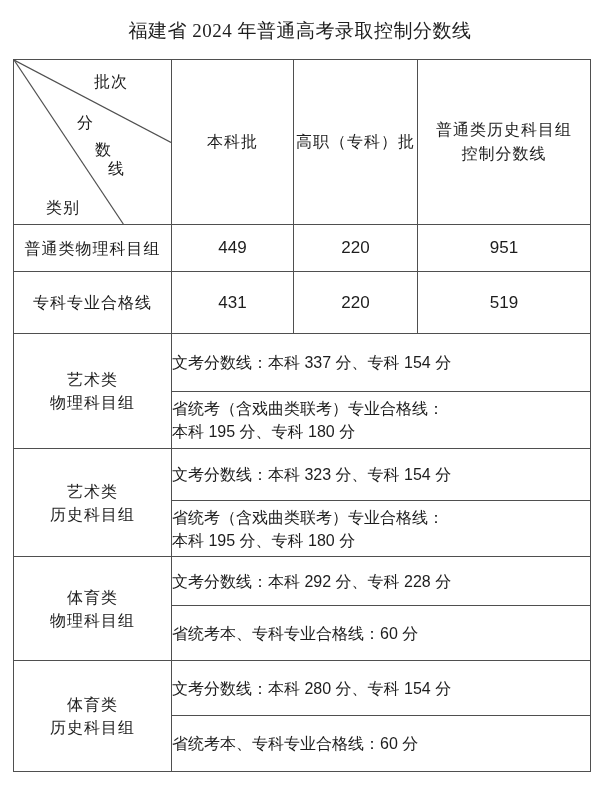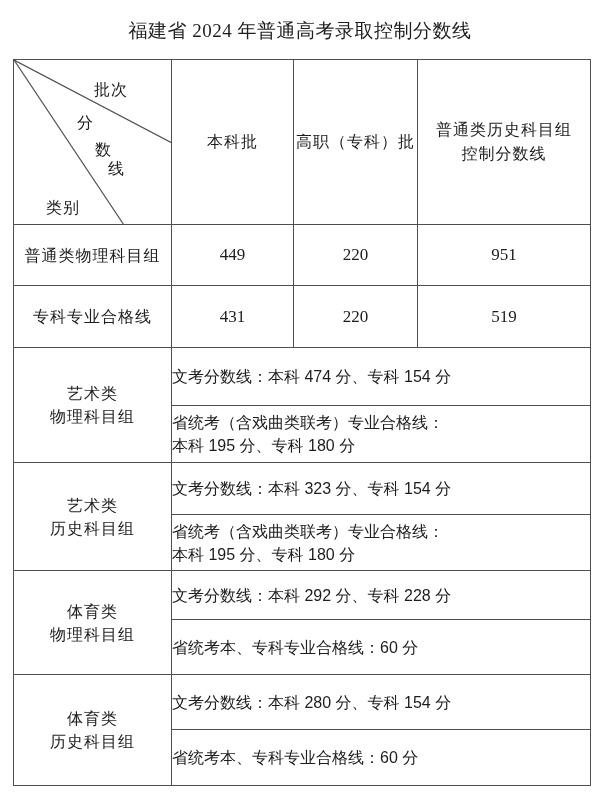--- a/index.html
+++ b/index.html
@@ -18,38 +18,38 @@
   }
   table.score-table td{
     border:1px solid #4f4f4f;padding:0;
   }
   col.c1{width:158px}col.c2{width:122px}col.c3{width:124px}col.c4{width:173px}
 
   
   td.corner-cell{position:relative;}
   .diag-svg{position:absolute;left:0;top:0;width:100%;height:100%;display:block;}
   .corner-lbl{position:absolute;font-size:16px;letter-spacing:1px;white-space:nowrap;}
-  .pos-batch{left:80px;top:20px;}
+  .pos-batch{left:80px;top:12px;}
   .pos-s1{left:63px;top:53px;}
   .pos-s2{left:81px;top:80px;}
   .pos-s3{left:94px;top:99px;}
   .pos-category{left:32px;top:138px;text-align:center;}
   td.col-head{
     text-align:center;vertical-align:middle;
     font-size:16px;letter-spacing:1px;line-height:24px;
   }
 
   
   td.row-label{
     text-align:center;vertical-align:middle;
     font-size:16px;letter-spacing:1px;line-height:23px;
   }
   td.num{
     text-align:center;vertical-align:middle;
-    font-family:Liberation Serif, serif;
+    font-family:Liberation Sans, sans-serif;
     font-size:17px;
   }
 
   
   td.detail{
     text-align:left;vertical-align:middle;
     padding-left:9px;font-size:16px;line-height:23px;
     font-family:"Liberation Sans","DejaVu Sans",sans-serif;
   }
 </style>
@@ -80,39 +80,39 @@
         <span class="corner-lbl pos-category">类别</span>
       </td>
       <td class="col-head">本科批</td>
       <td class="col-head">高职（专科）批</td>
       <td class="col-head">
         <div>普通类历史科目组</div>
         <div>控制分数线</div>
       </td>
     </tr>
 
-    <tr style="height:61px">
+    <tr style="height:47px">
       <td class="row-label">普通类物理科目组</td>
       <td class="num">449</td>
       <td class="num">220</td>
       <td class="num">951</td>
     </tr>
     <tr style="height:62px">
       <td class="row-label">专科专业合格线</td>
       <td class="num">431</td>
       <td class="num">220</td>
       <td class="num">519</td>
     </tr>
 
     <tr style="height:58px">
       <td class="row-label" rowspan="2">
         <div>艺术类</div>
         <div>物理科目组</div>
       </td>
-      <td class="detail" colspan="3">文考分数线：本科 474 分、专科 154 分</td>
+      <td class="detail" colspan="3">文考分数线：本科 337 分、专科 154 分</td>
     </tr>
     <tr style="height:57px">
       <td class="detail" colspan="3">
         <div>省统考（含戏曲类联考）专业合格线：</div>
         <div>本科 195 分、专科 180 分</div>
       </td>
     </tr>
 
     <tr style="height:52px">
       <td class="row-label" rowspan="2">

